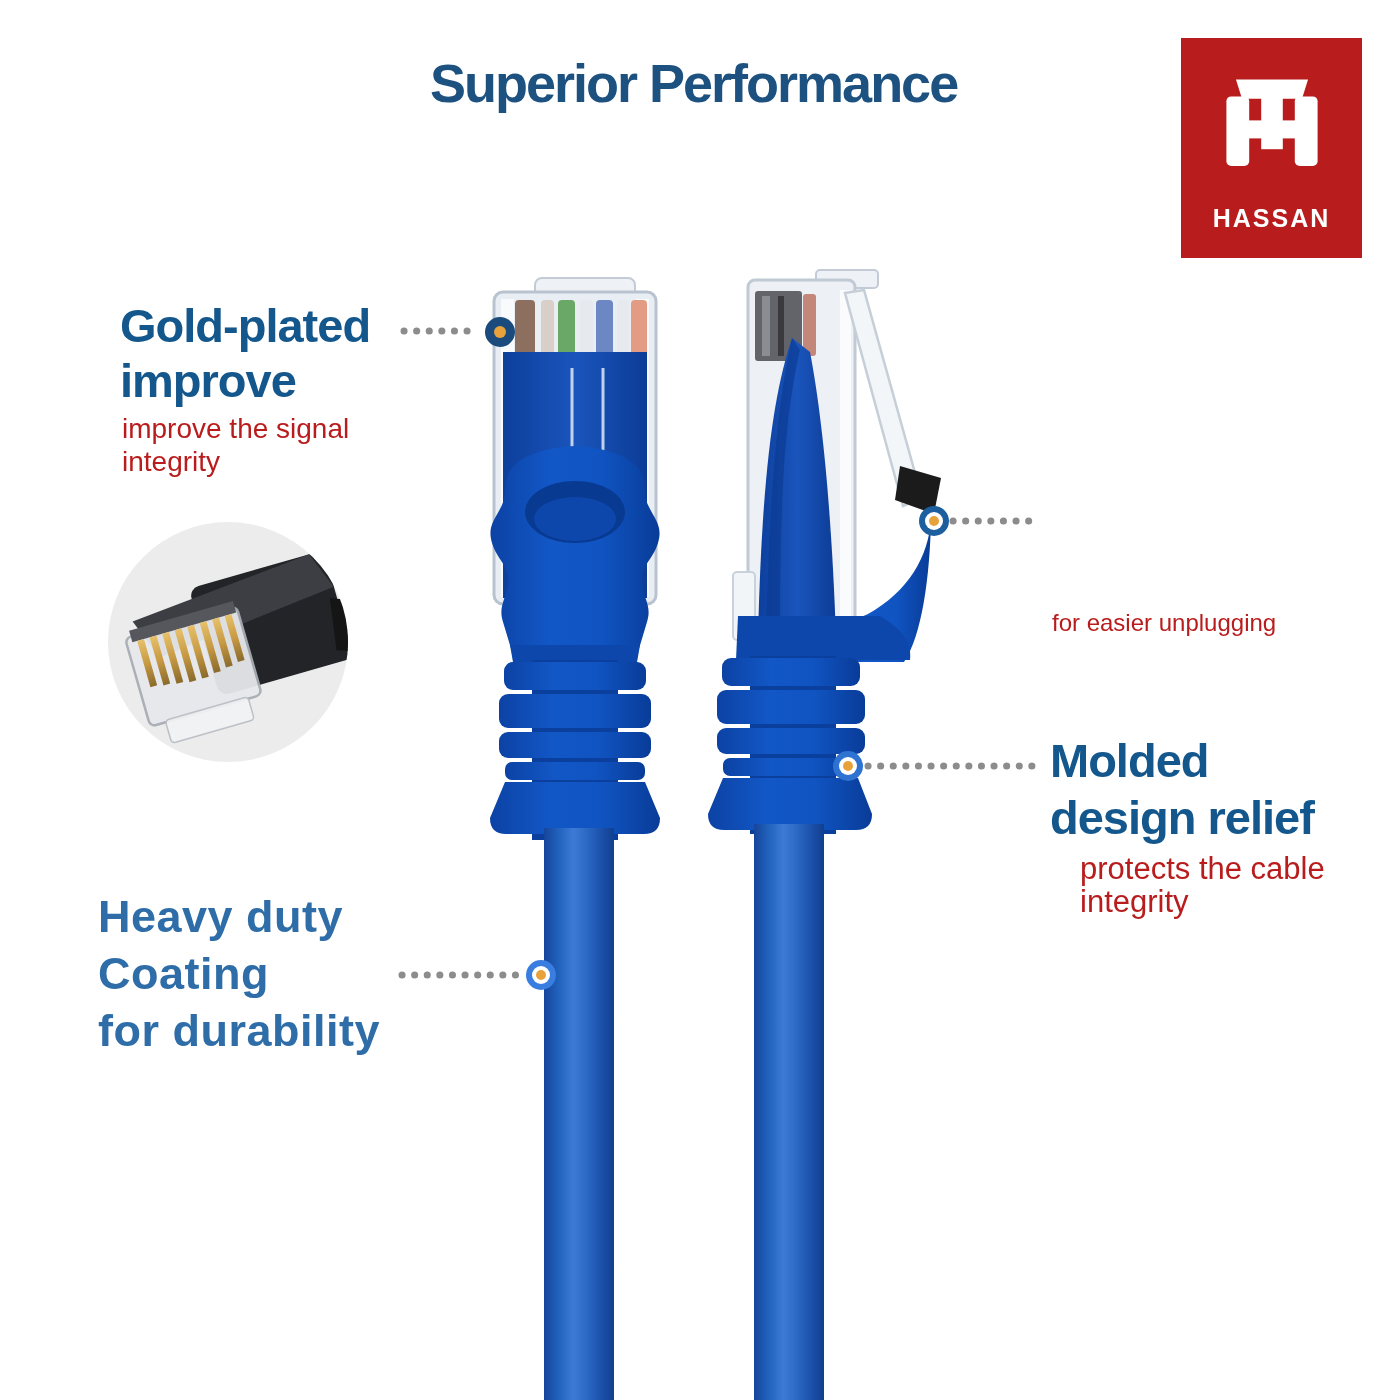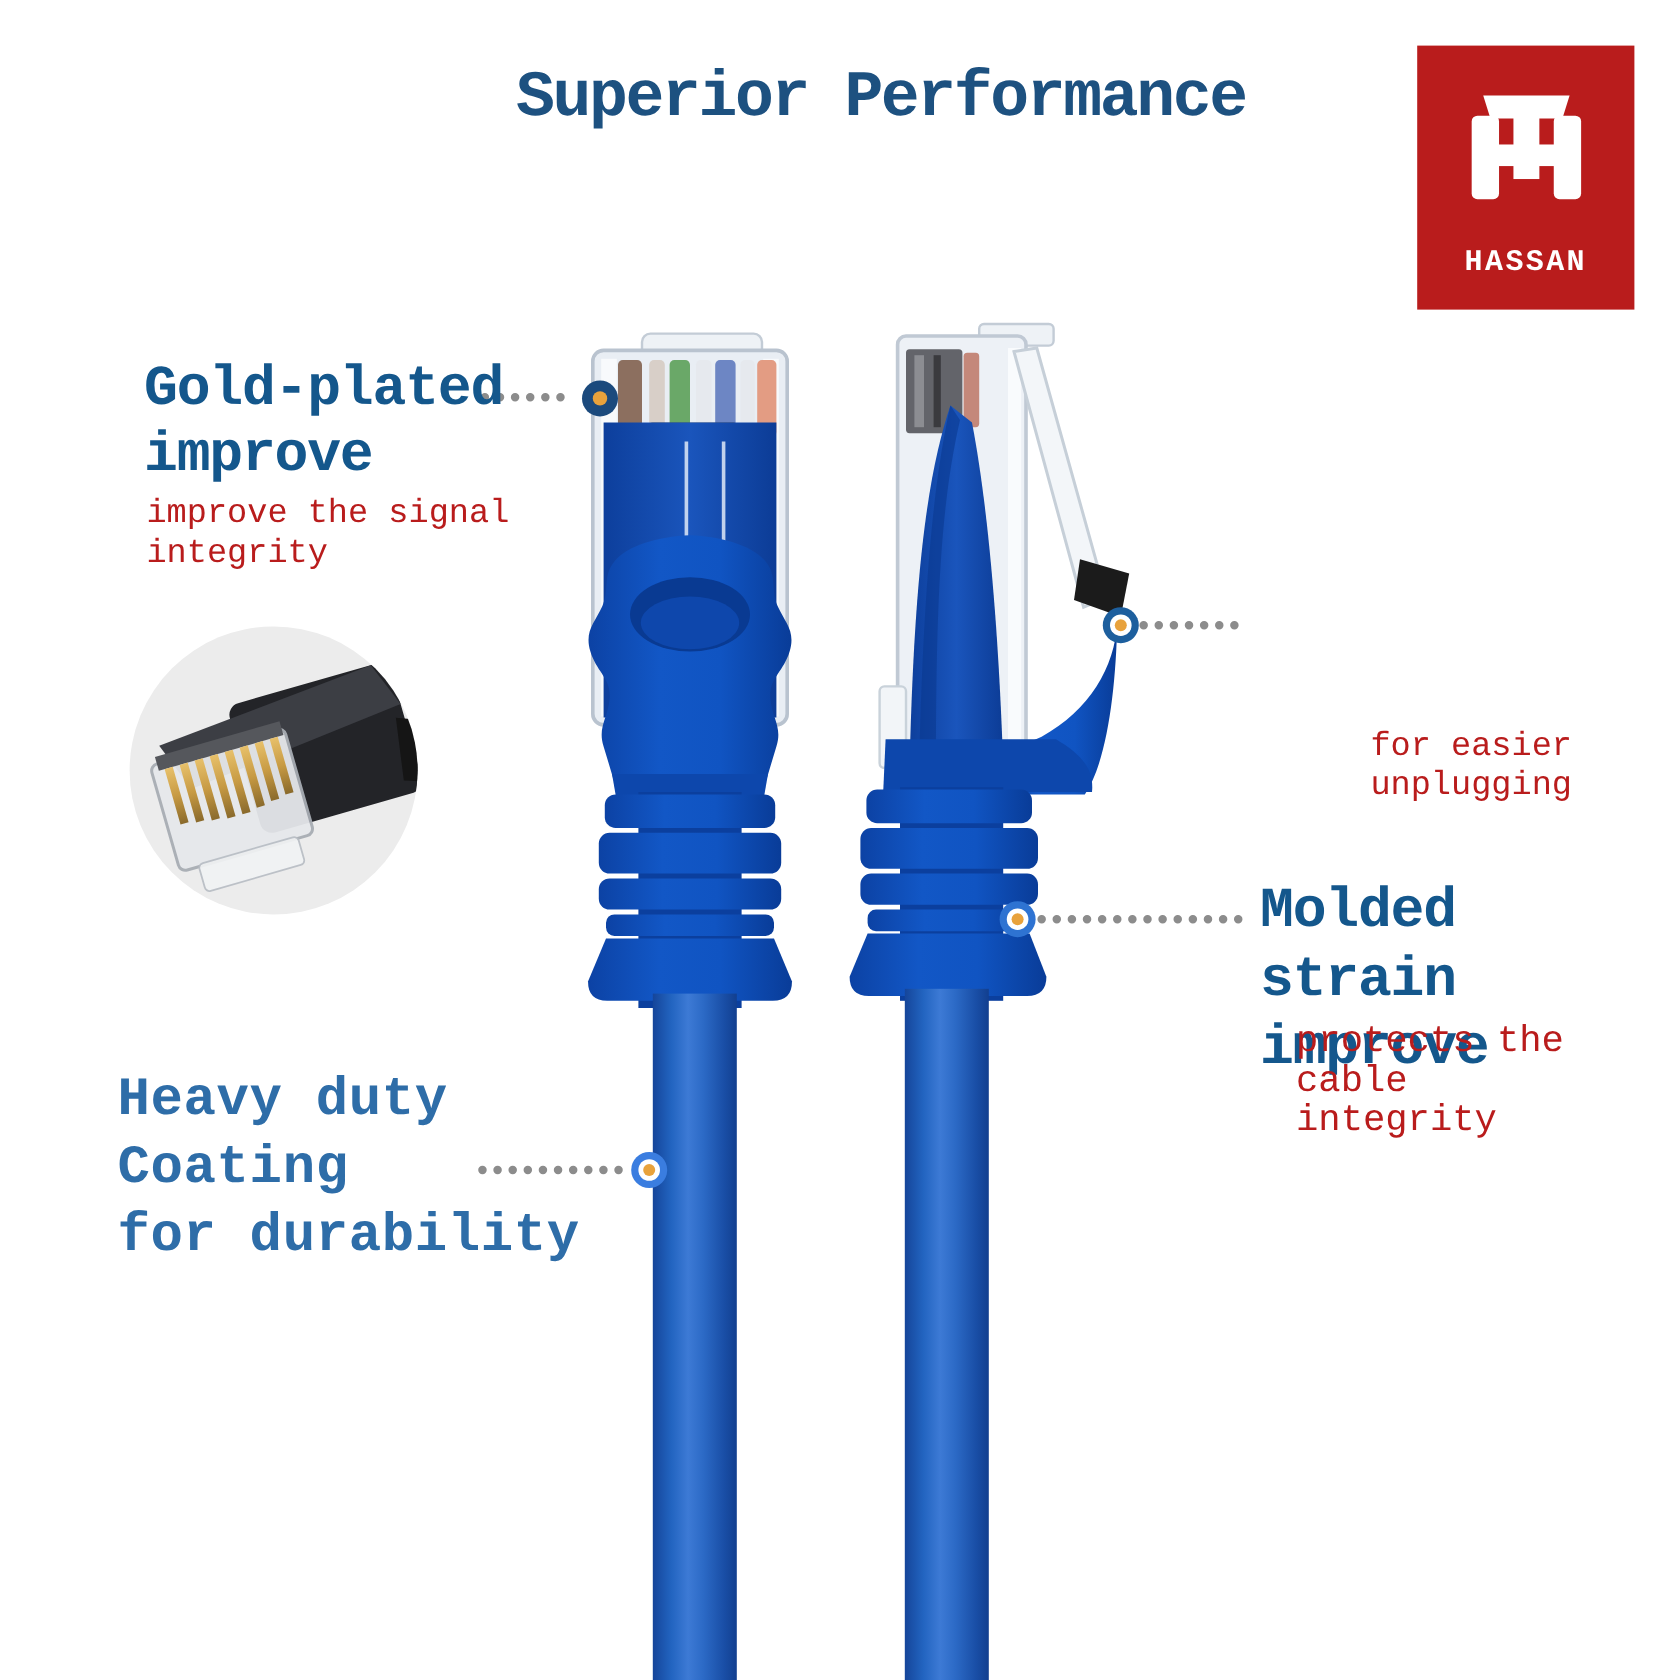--- a/index.html
+++ b/index.html
@@ -3,21 +3,21 @@
 <meta charset="utf-8">
 <style>
   * { margin: 0; padding: 0; box-sizing: border-box; }
   html, body { background: #ffffff; }
   .canvas {
     position: relative;
     width: 1400px;
     height: 1400px;
     background: #ffffff;
     overflow: hidden;
-    font-family: Liberation Mono, monospace;
+    font-family: Liberation Sans, sans-serif;
   }
   .page-title {
     position: absolute;
     left: 430px; top: 52px;
     font-size: 54px;
     font-weight: 700;
     letter-spacing: -2px;
     color: #1d5180;
     white-space: nowrap;
   }
@@ -33,21 +33,21 @@
   .callout-sub {
     position: absolute;
     font-weight: 400;
     color: #b91c1c;
     white-space: pre-line;
     letter-spacing: 0;
   }
   .h-gold    { left: 120px; top: 298px; font-size: 47px; line-height: 55px; }
   .s-gold    { left: 122px; top: 412px; font-size: 28px; line-height: 33px; }
   .h-snag    { left: 1050px; top: 488px; font-size: 47px; line-height: 57px; }
-  .s-snag    { left: 1052px; top: 606px; font-size: 28px; line-height: 33px; text-align: center; }
+  .s-snag    { left: 1052px; top: 606px; font-size: 24px; line-height: 33px; text-align: center; }
   .h-mold    { left: 1050px; top: 732px; font-size: 47px; line-height: 57px; }
   .s-mold    { left: 1052px; top: 852px; font-size: 31px; line-height: 33px; margin-left: 28px; }
   .h-heavy   { left: 78px;  top: 888px; font-size: 45px; line-height: 57px; color: #2e6da8; letter-spacing: 0.5px; margin-left: 20px; }
 
   .logo {
     position: absolute;
     left: 1181px; top: 38px;
     width: 181px; height: 220px;
     background: #b91c1c;
     display: flex;
@@ -258,21 +258,21 @@
   </svg>
 
   <div class="callout-heading h-gold">Gold-plated
 improve</div>
   <div class="callout-sub s-gold">improve the signal
 integrity</div>
 
   <div class="callout-sub s-snag">for easier unplugging</div>
 
   <div class="callout-heading h-mold">Molded
-strain improve</div>
+design relief</div>
   <div class="callout-sub s-mold">protects the cable
 integrity</div>
 
   <div class="callout-heading h-heavy">Heavy duty
 Coating
 for durability</div>
 
 </div>
 
 </body></html>

